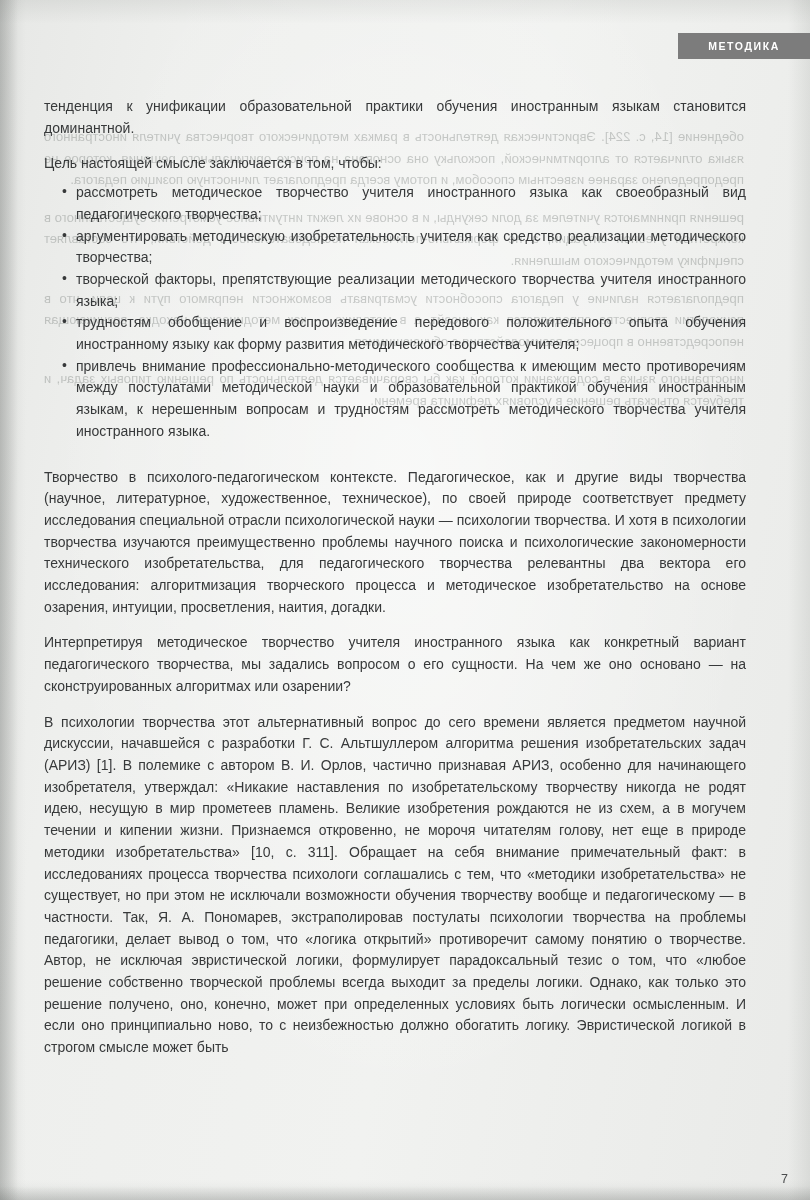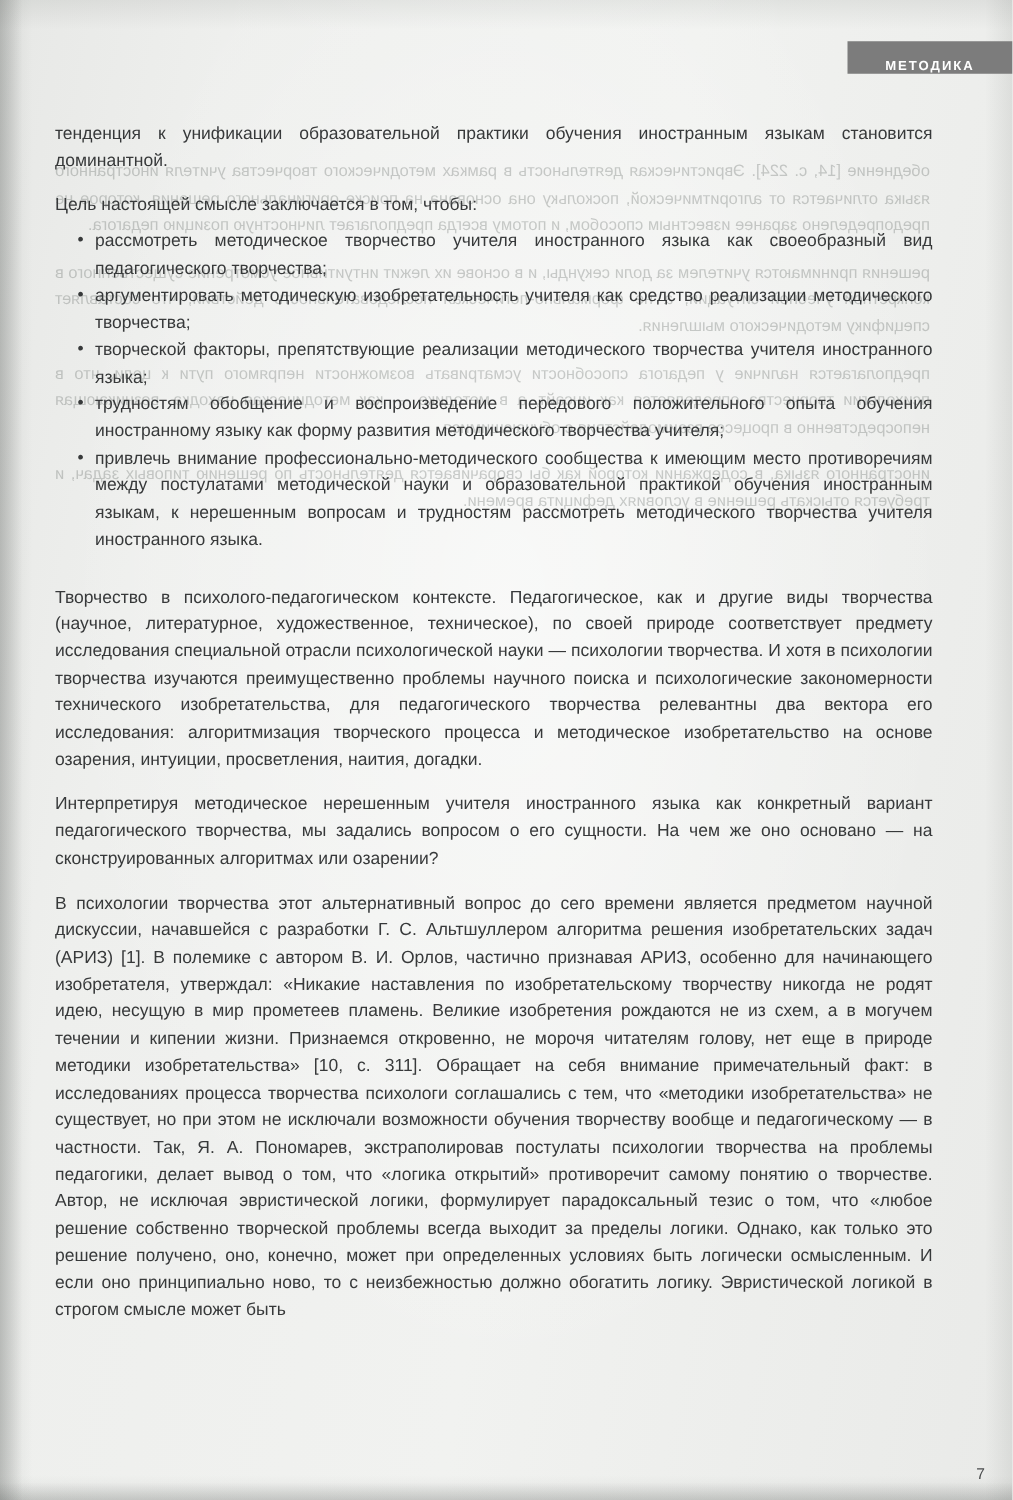--- a/index.html
+++ b/index.html
@@ -37,21 +37,21 @@
   }
   
   .header-tab {
     position: absolute;
     right: 0;
     top: 33px;
     width: 132px;
     height: 26px;
     background: #7c7c7c;
     display: flex;
-    align-items: flex-end;
+    align-items: center;
     justify-content: center;
   }
   .header-tab .label {
     color: #ffffff;
     font-size: 10.5px;
     letter-spacing: 1.6px;
     font-weight: bold;
     text-transform: uppercase;
   }
   
@@ -158,21 +158,21 @@
     <ul class="bullets">
       <li>рассмотреть методическое творчество учителя иностранного языка как своеобразный вид педагогического творчества;</li>
       <li>аргументировать методическую изобретательность учителя как средство реализации методического творчества;</li>
       <li>творческой факторы, препятствующие реализации методического творчества учителя иностранного языка;</li>
       <li>трудностям обобщение и воспроизведение передового положительного опыта обучения иностранному языку как форму развития методического творчества учителя;</li>
       <li>привлечь внимание профессионально-методического сообщества к имеющим место противоречиям между постулатами методической науки и образовательной практикой обучения иностранным языкам, к нерешенным вопросам и трудностям рассмотреть методического творчества учителя иностранного языка.</li>
     </ul>
 
     <p><span class="runhead-bold">Творчество в психолого-педагогическом контексте.</span> <span>Педагогическое, как и другие виды творчества (научное, литературное, художественное, техническое), по своей природе соответствует предмету исследования специальной отрасли психологической науки — психологии творчества. И хотя в психологии творчества изучаются преимущественно проблемы научного поиска и психологические закономерности технического изобретательства, для педагогического творчества релевантны два вектора его исследования: алгоритмизация творческого процесса и методическое изобретательство на основе озарения, интуиции, просветления, наития, догадки.</span></p>
 
-    <p>Интерпретируя методическое нерешенным учителя иностранного языка как конкретный вариант педагогического творчества, мы задались вопросом о его сущности. На чем же оно основано — на сконструированных алгоритмах или озарении?</p>
+    <p>Интерпретируя методическое творчество учителя иностранного языка как конкретный вариант педагогического творчества, мы задались вопросом о его сущности. На чем же оно основано — на сконструированных алгоритмах или озарении?</p>
 
     <p>В психологии творчества этот альтернативный вопрос до сего времени является предметом научной дискуссии, начавшейся с разработки Г. С. Альтшуллером алгоритма решения изобретательских задач (АРИЗ) [1]. В полемике с автором В. И. Орлов, частично признавая АРИЗ, особенно для начинающего изобретателя, утверждал: «Никакие наставления по изобретательскому творчеству никогда не родят идею, несущую в мир прометеев пламень. Великие изобретения рождаются не из схем, а в могучем течении и кипении жизни. Признаемся откровенно, не морочя читателям голову, нет еще в природе методики изобретательства» [10, с. 311]. Обращает на себя внимание примечательный факт: в исследованиях процесса творчества психологи соглашались с тем, что «методики изобретательства» не существует, но при этом не исключали возможности обучения творчеству вообще и педагогическому — в частности. Так, Я. А. Пономарев, экстраполировав постулаты психологии творчества на проблемы педагогики, делает вывод о том, что «логика открытий» противоречит самому понятию о творчестве. Автор, не исключая эвристической логики, формулирует парадоксальный тезис о том, что «любое решение собственно творческой проблемы всегда выходит за пределы логики. Однако, как только это решение получено, оно, конечно, может при определенных условиях быть логически осмысленным. И если оно принципиально ново, то с неизбежностью должно обогатить логику. Эвристической логикой в строгом смысле может быть</p>
 
   </div>
 
   <div class="page-number">7</div>
 
 </div>
 
 </body></html>

